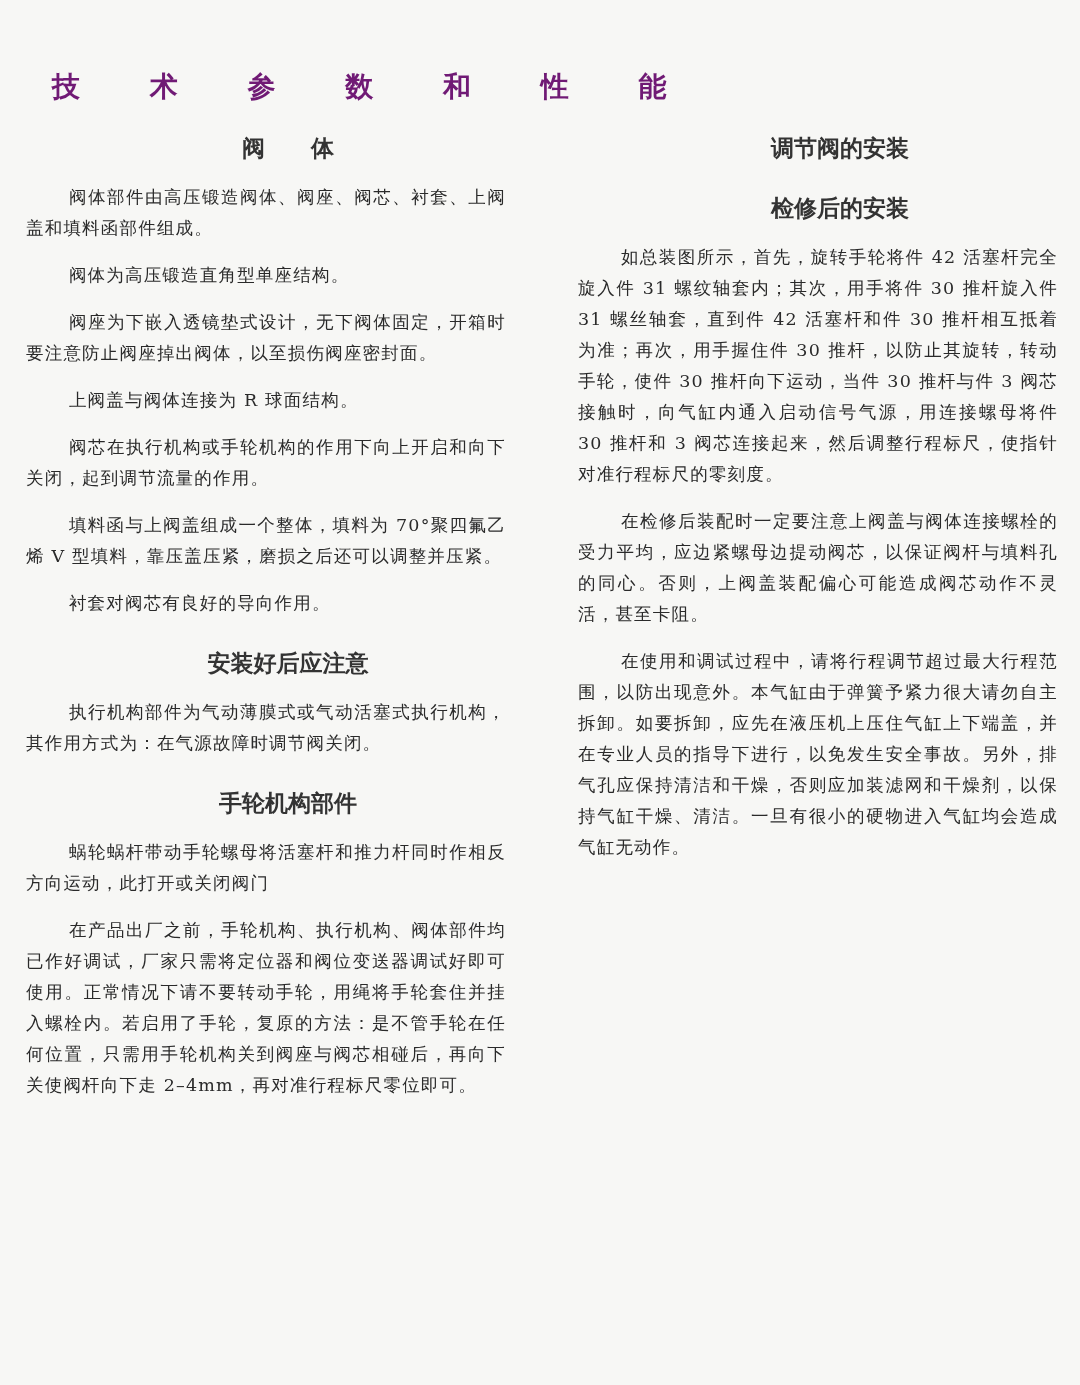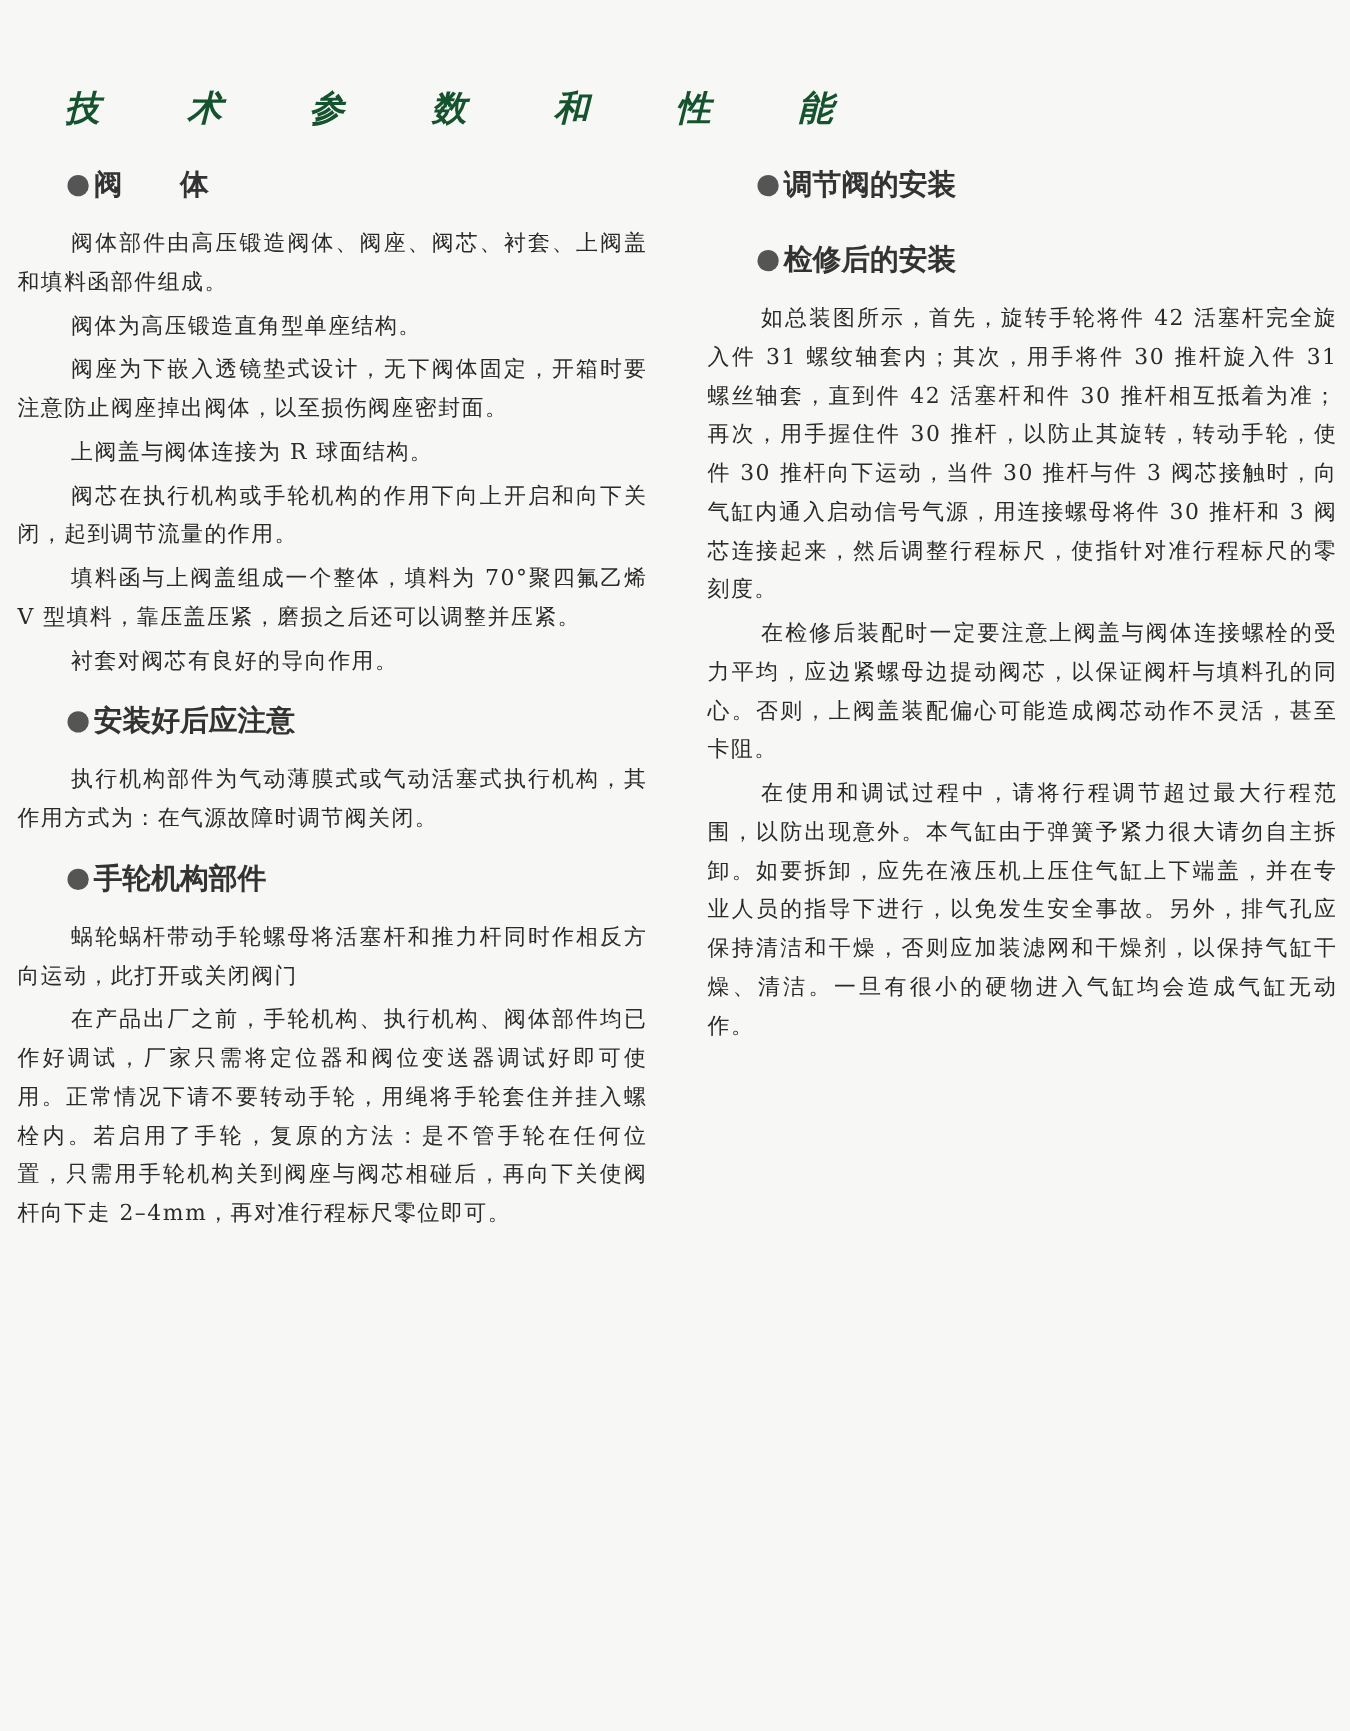--- a/index.html
+++ b/index.html
@@ -8,38 +8,37 @@
     background: #f7f7f5;
     color: #2a2a2a;
     font-family: "DejaVu Serif", "Liberation Serif", serif;
     position: relative;
     overflow: hidden;
   }
   .page-title {
     position: absolute; left: 52px; top: 68px;
     font-family: "DejaVu Sans", "Liberation Sans", sans-serif;
     font-size: 28px; font-weight: bold; letter-spacing: 30px;
-    color: #14532d;
-    font-style: italic;
+    color: #701a75;
   }
   .col { position: absolute; width: 512px; }
   .col-left { left: 10px; top: 130px; }
   .col-right { left: 562px; top: 130px; }
   .section-head {
     font-family: "DejaVu Sans", "Liberation Sans", sans-serif;
     font-size: 23px; font-weight: bold; color: #333;
     margin: 0 0 14px 44px; height: 36px; line-height: 36px;
-    display: flex; align-items: center;
+    display: flex; align-items: center; flex-direction: column;
   }
   .bullet {
     display: inline-block; width: 17px; height: 17px; border-radius: 50%;
     background: #555; margin-right: 4px;
   }
   .para {
-    font-size: 17.5px; line-height: 31px; margin: 4px;
+    font-size: 17.5px; line-height: 31px; margin: 16px;
     text-indent: 2.45em; text-align: justify; letter-spacing: 1.2px;
   }
   .gap { height: 10px; }
 </style>
 </head>
 <body>
 
 <div class="page-title">技 术 参 数 和 性 能</div>
 
 <div class="col col-left">

